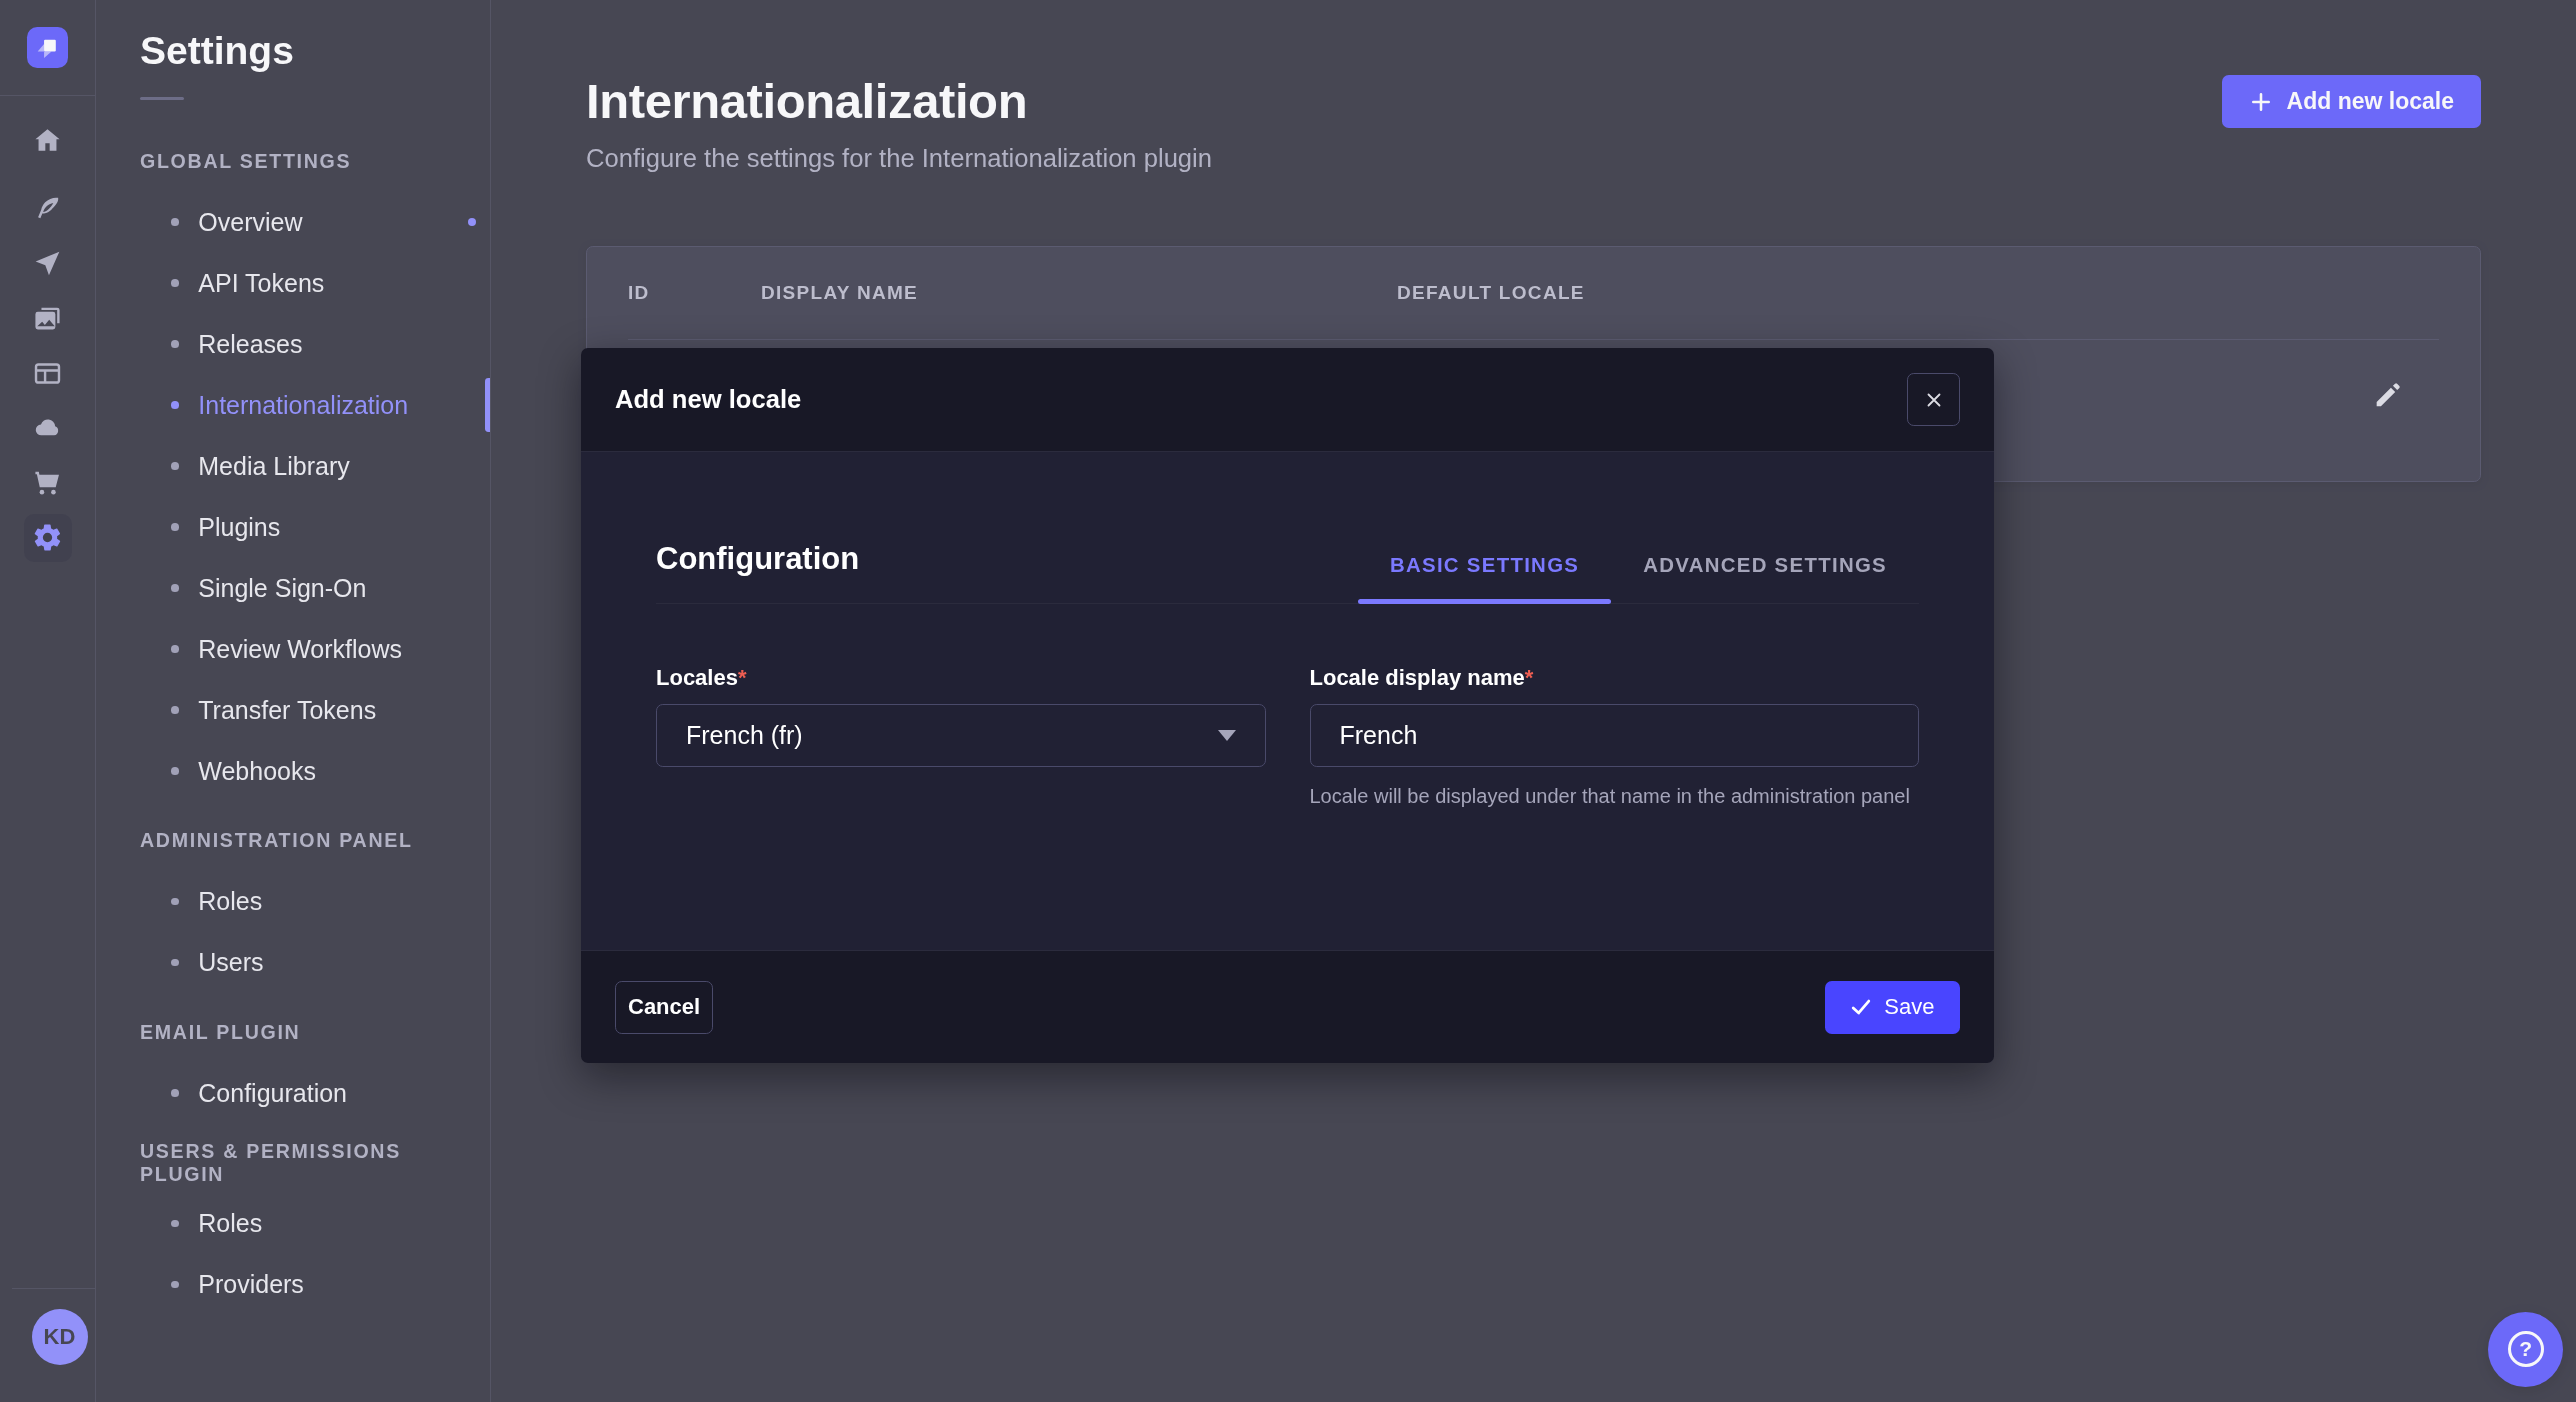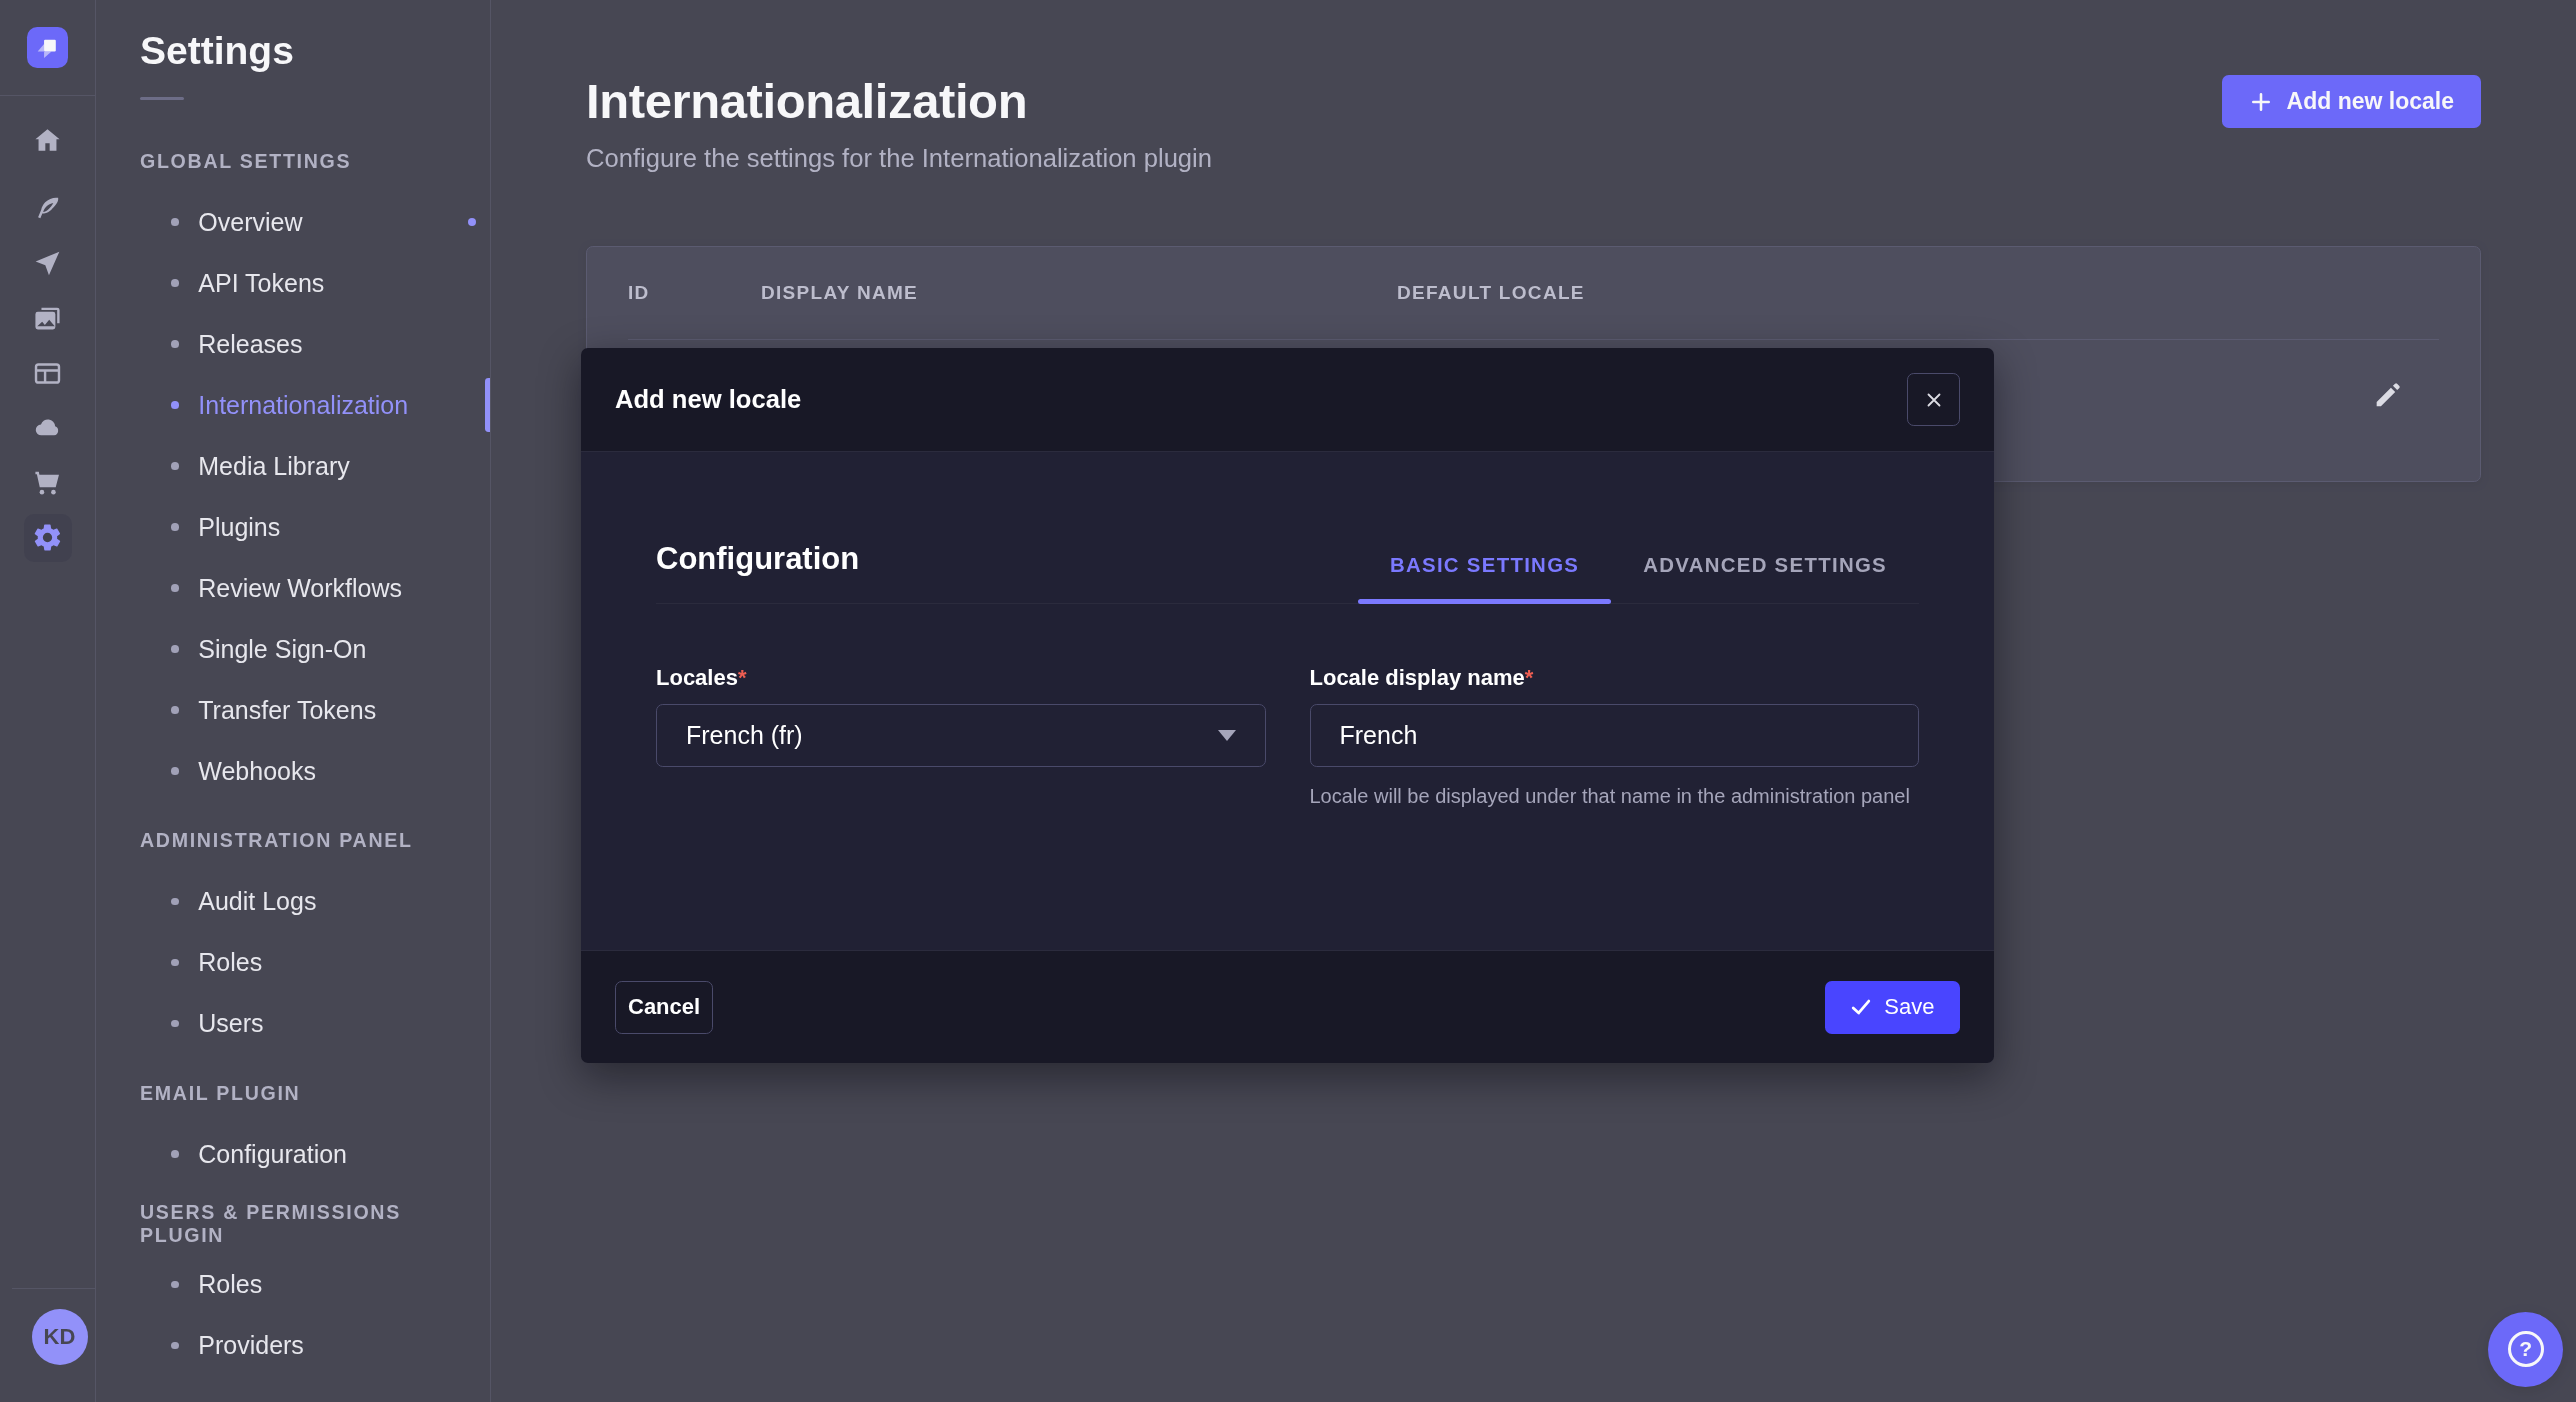--- a/index.html
+++ b/index.html
@@ -172,42 +172,38 @@
       <div class="nav-item">
         <span class="bullet"></span>
         <span>Media Library</span>
       </div>
       <div class="nav-item">
         <span class="bullet"></span>
         <span>Plugins</span>
       </div>
       <div class="nav-item">
         <span class="bullet"></span>
+        <span>Single Sign-On</span>
+      </div>
+      <div class="nav-item">
+        <span class="bullet"></span>
         <span>Review Workflows</span>
-      </div>
-      <div class="nav-item">
-        <span class="bullet"></span>
-        <span>Single Sign-On</span>
       </div>
       <div class="nav-item">
         <span class="bullet"></span>
         <span>Transfer Tokens</span>
       </div>
       <div class="nav-item">
         <span class="bullet"></span>
         <span>Webhooks</span>
       </div>
     </div>
 
     <div class="nav-section">
       <div class="nav-section-header">ADMINISTRATION PANEL</div>
-      <div class="nav-item">
-        <span class="bullet"></span>
-        <span>Audit Logs</span>
-      </div>
       <div class="nav-item">
         <span class="bullet"></span>
         <span>Roles</span>
       </div>
       <div class="nav-item">
         <span class="bullet"></span>
         <span>Users</span>
       </div>
     </div>
 

